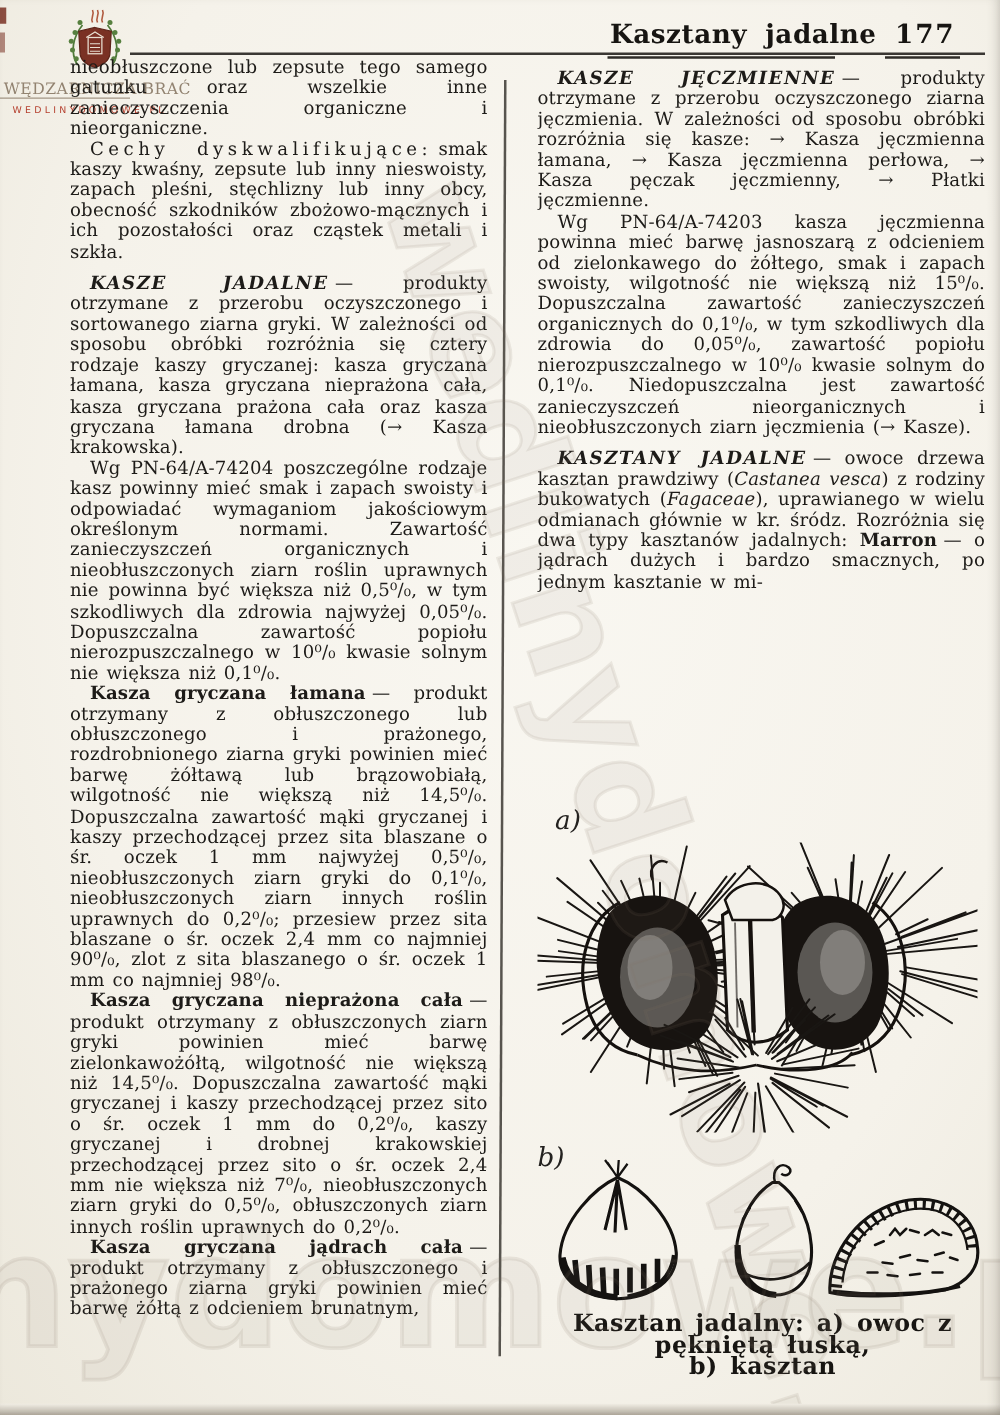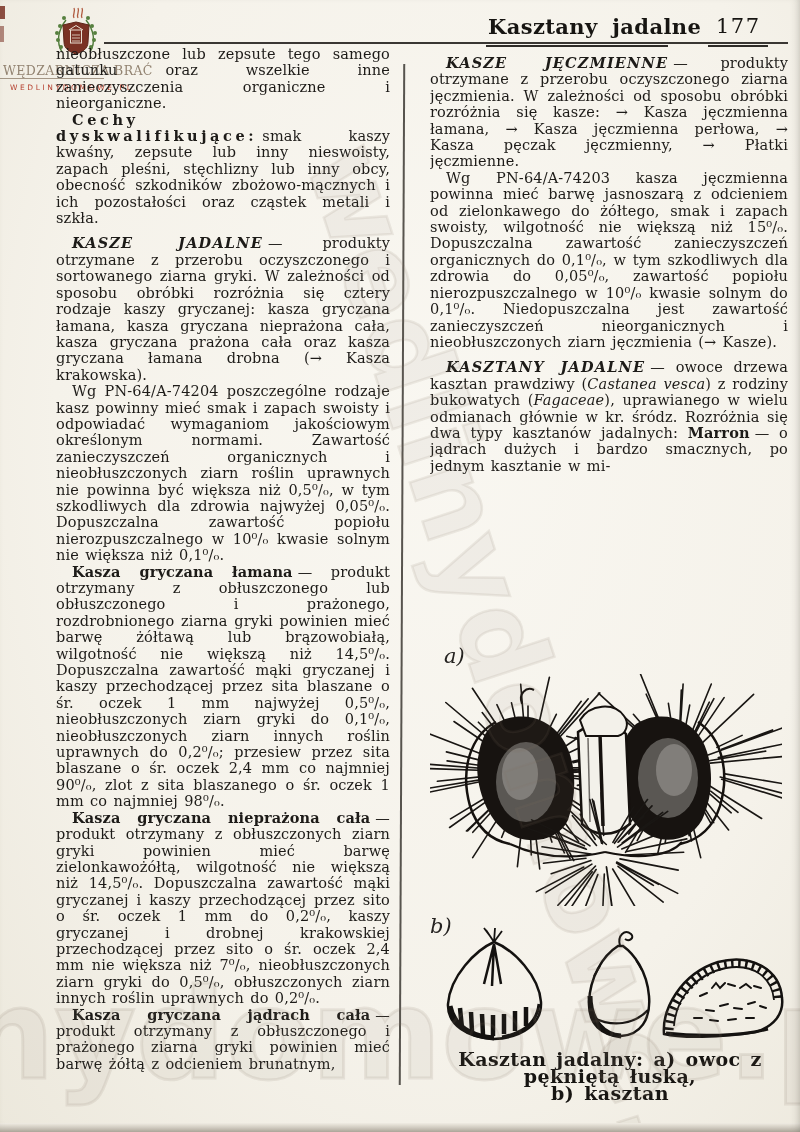--- a/index.html
+++ b/index.html
@@ -4,21 +4,21 @@
 <style>
   html,body{margin:0;padding:0;background:#888;}
   .page{
     position:relative;width:800px;height:1132px;margin:0 auto;overflow:hidden;
     background:radial-gradient(ellipse at 55% 38%, #f9f7f1 0%, #f5f2ea 62%, #ece8dc 100%);
     font-family:"DejaVu Serif", serif;color:#1d1b18;
   }
   
   .running-title{position:absolute;left:488px;top:14px;font-size:21px;font-weight:bold;
     letter-spacing:.4px;word-spacing:7px;color:#171512;}
-  .page-number{position:absolute;left:716px;top:14px;font-size:21px;font-weight:normal;
+  .page-number{position:absolute;left:716px;top:14px;font-size:21px;font-weight:bold;
     letter-spacing:1.5px;color:#171512;}
   .rule-main{position:absolute;left:104px;top:42px;width:684px;height:1.5px;background:#3a3733;}
   .rule-title{position:absolute;left:486px;top:45px;width:182px;height:2px;background:#2e2b27;}
   .rule-num{position:absolute;left:708px;top:45px;width:60px;height:2px;background:#2e2b27;}
   
   .wm-logo{position:absolute;left:50px;top:6px;width:52px;height:58px;}
   .wm-title{position:absolute;left:3px;top:63px;font-size:12.5px;color:#8a7a67;
     letter-spacing:.4px;opacity:.92;white-space:nowrap;}
   .wm-rule{position:absolute;left:0;top:78px;width:104px;height:1px;background:#90806d;opacity:.8;}
   .wm-url{position:absolute;left:10px;top:83px;font-size:7.5px;letter-spacing:2.6px;
@@ -28,21 +28,21 @@
   
   .col{position:absolute;top:46px;font-size:14.5px;line-height:16.4px;text-align:justify;
     letter-spacing:.15px;word-spacing:1.5px;overflow:hidden;}
   .col-left{left:56px;width:334px;height:1032px;}
   .col-right{left:430px;width:358px;height:594px;}
   .para{margin:0;text-indent:16px;}
   .para.noindent{text-indent:0;}
   .para.gap{margin-top:9px;}
   .lead{font-weight:bold;margin-right:.35em;}
   .lead.caps{letter-spacing:1.2px;word-spacing:5px;font-style:italic;}
-  .lead.spaced{font-weight:bold;letter-spacing:3.6px;}
+  .lead.spaced{font-weight:normal;letter-spacing:3.6px;}
   .it{font-style:italic;margin-top:16px;}
   .divider{position:absolute;left:401px;top:64px;width:1.8px;height:1021px;background:#413d38;
     transform:rotate(.25deg);opacity:.88;}
   
   .fig-a-label{position:absolute;left:444px;top:644px;font-size:21px;font-style:italic;color:#242220;}
   .fig-b-label{position:absolute;left:430px;top:914px;font-size:21px;font-style:italic;color:#242220;}
   .burr-svg{position:absolute;left:430px;top:674px;width:352px;height:232px;}
   .nuts-svg{position:absolute;left:436px;top:926px;width:348px;height:122px;}
   .caption{position:absolute;left:430px;top:1051px;width:360px;text-align:center;
     font-size:19px;font-weight:bold;line-height:17px;letter-spacing:.4px;word-spacing:3px;color:#171512;}

